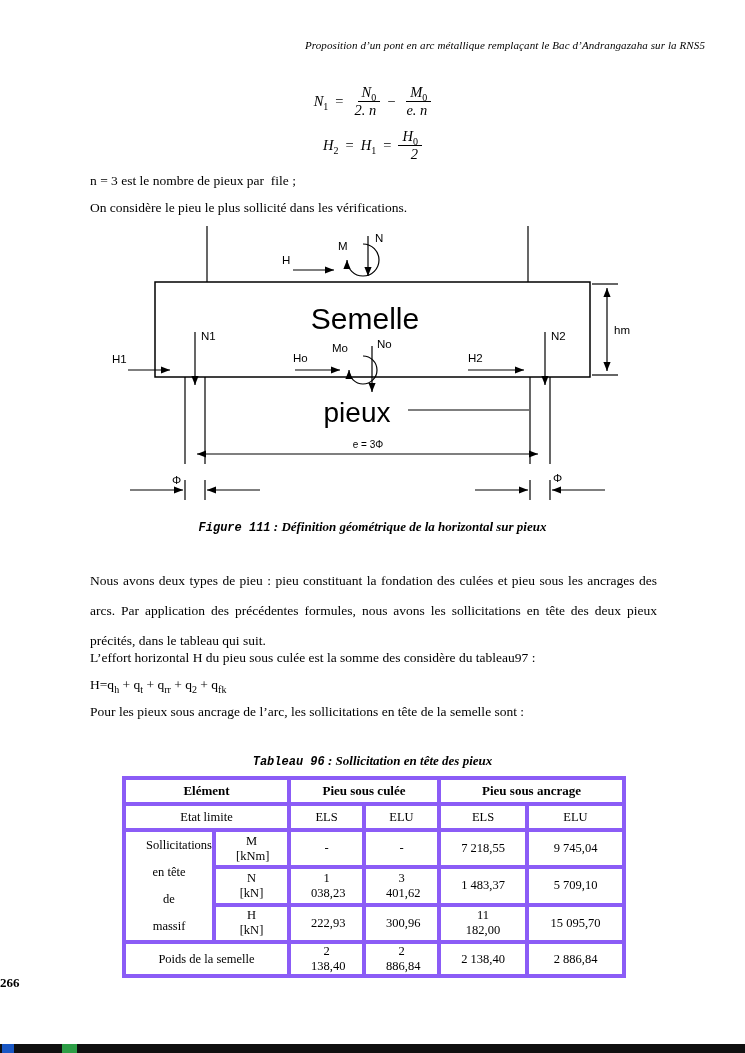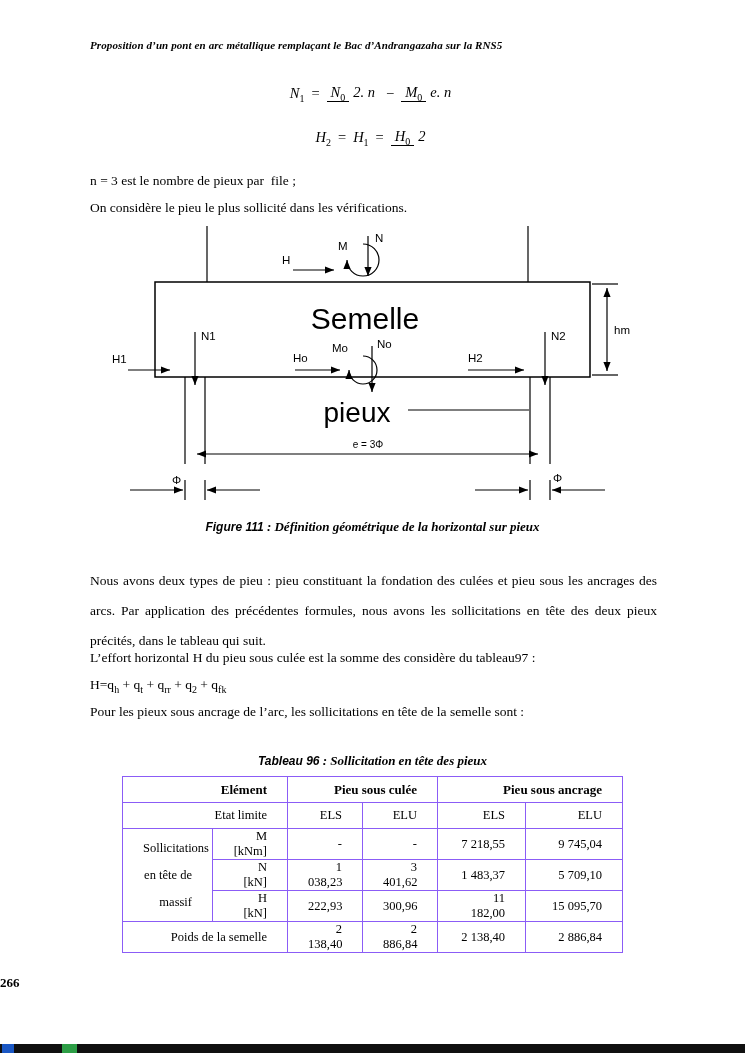--- a/index.html
+++ b/index.html
@@ -1,35 +1,35 @@
 <!DOCTYPE html>
 <html><head>
 <meta charset="utf-8">
 <style>
   *{margin:0;padding:0;box-sizing:border-box}
   html,body{background:#ffffff}
   body{width:745px;height:1053px;position:relative;overflow:hidden;
        font-family:"Liberation Serif",serif;color:#000}
   .abs{position:absolute}
-  .header{top:39px;left:90px;right:40px;text-align:left;font-style:italic;
-          font-weight:700;font-size:11px;letter-spacing:.1px}
+  .header{top:39px;left:90px;right:40px;text-align:right;font-style:italic;
+          font-weight:400;font-size:11px;letter-spacing:.1px}
   .formula{left:0;width:100%;display:flex;justify-content:center;align-items:center;
            gap:7px;font-size:14.5px}
-  .frac{display:inline-flex;flex-direction:row;align-items:flex-start;line-height:1.18}
+  .frac{display:inline-flex;flex-direction:column;align-items:flex-end;line-height:1.18}
   .frac .num{border-bottom:1.2px solid #000;padding:0 4px}
   .frac .den{padding:0 4px}
   sub{font-size:10px;line-height:0}
   .bodyline{left:90px;font-size:13.5px;white-space:pre}
   .para{left:90px;width:567px;font-size:13.5px;line-height:30px;text-align:justify}
   .fig-caption{left:0;width:100%;text-align:center;font-weight:bold;font-style:italic;
                font-size:13px}
-  .cap-label{font-family:Liberation Sans, sans-serif;font-size:12px}
+  .cap-label{font-family:Liberation Mono, monospace;font-size:12px}
   .doc-table{position:absolute;left:122px;top:776px;border-collapse:collapse;
              table-layout:fixed;width:500px;font-size:12.5px}
-  .doc-table td,.doc-table th{border:1px solid #8b5cf6;height:26px;text-align:right;
+  .doc-table td,.doc-table th{border:4px solid #8b5cf6;height:26px;text-align:center;
              padding:0 20px;overflow:hidden}
   .doc-table th{font-size:13px}
   .bold{font-weight:normal}
   .sub-label{text-align:right;padding-right:5px}
   .group-cell div{line-height:27px}
   .pageno{left:0;width:100%;text-align:left;font-weight:bold;font-size:13px}
   .taskbar{position:absolute;left:0;right:0;bottom:0;height:9px;background:#101010}
   .tb-icon-blue{position:absolute;left:2px;bottom:0;width:12px;height:9px;background:#1a57c4}
   .tb-icon-green{position:absolute;left:62px;bottom:0;width:15px;height:9px;background:#2d9e46}
   svg text{font-family:"Liberation Sans",sans-serif}

